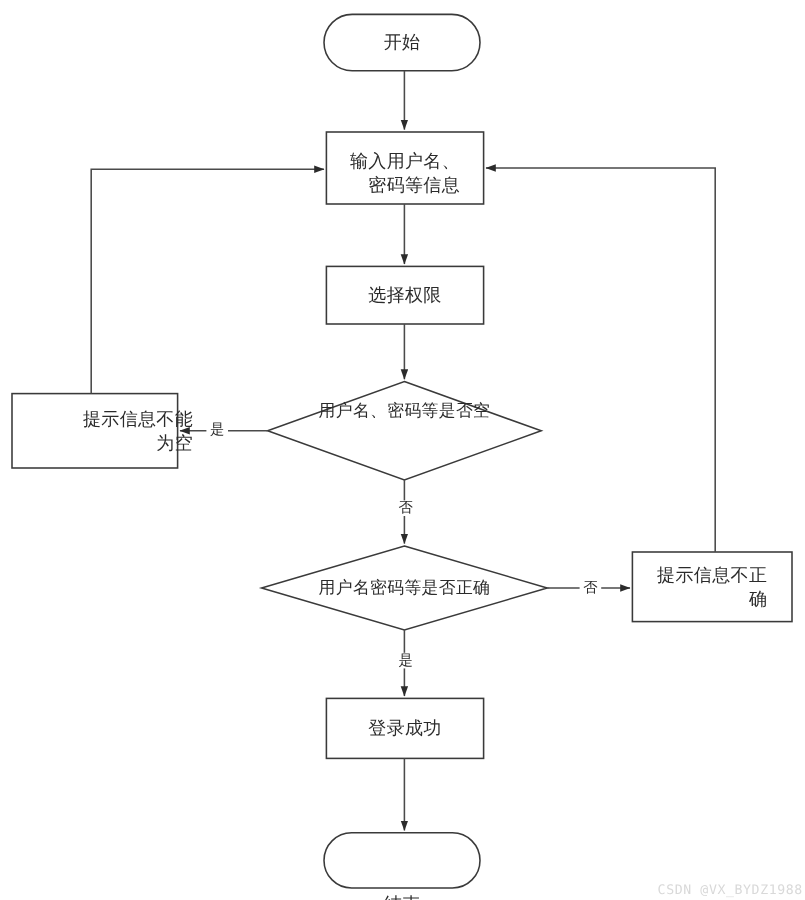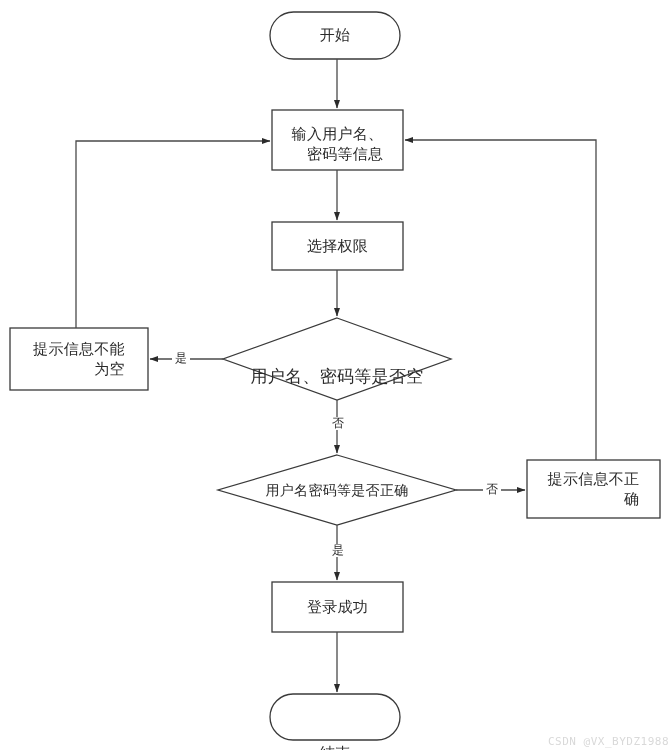--- a/index.html
+++ b/index.html
@@ -114,23 +114,23 @@
     <path class="edge-line" d="M337,632 L337,692" marker-end="url(#arrow)"></path>
   </svg>
 
   <div class="node-label" style="left:270px; top:12px; width:130px; height:47px;">开始</div>
 
   <div class="node-label" style="left:272px; top:110px; width:131px; height:68px;">输入用户名、
 密码等信息</div>
 
   <div class="node-label" style="left:272px; top:222px; width:131px; height:48px;border-radius:23px;">选择权限</div>
 
-  <div class="node-label" style="left:222px; top:362px; width:230px; height:28px; font-size:17px;">用户名、密码等是否空</div>
+  <div class="node-label" style="left:222px; top:329px; width:230px; height:28px; font-size:14px;">用户名、密码等是否空</div>
 
-  <div class="node-label" style="left:10px; top:328px; width:138px; height:62px;">提示信息不能
+  <div class="node-label" style="left:10px; top:328px; width:138px; height:62px;padding-left:36px;">提示信息不能
 为空</div>
 
   <div class="node-label" style="left:218px; top:476px; width:238px; height:28px; font-size:14px;">用户名密码等是否正确</div>
 
   <div class="node-label" style="left:527px; top:460px; width:133px; height:58px;">提示信息不正
 确</div>
 
   <div class="node-label" style="left:272px; top:582px; width:131px; height:50px;">登录成功</div>
 
   <div class="node-label" style="left:270px; top:730px; width:130px; height:46px;">结束</div>

